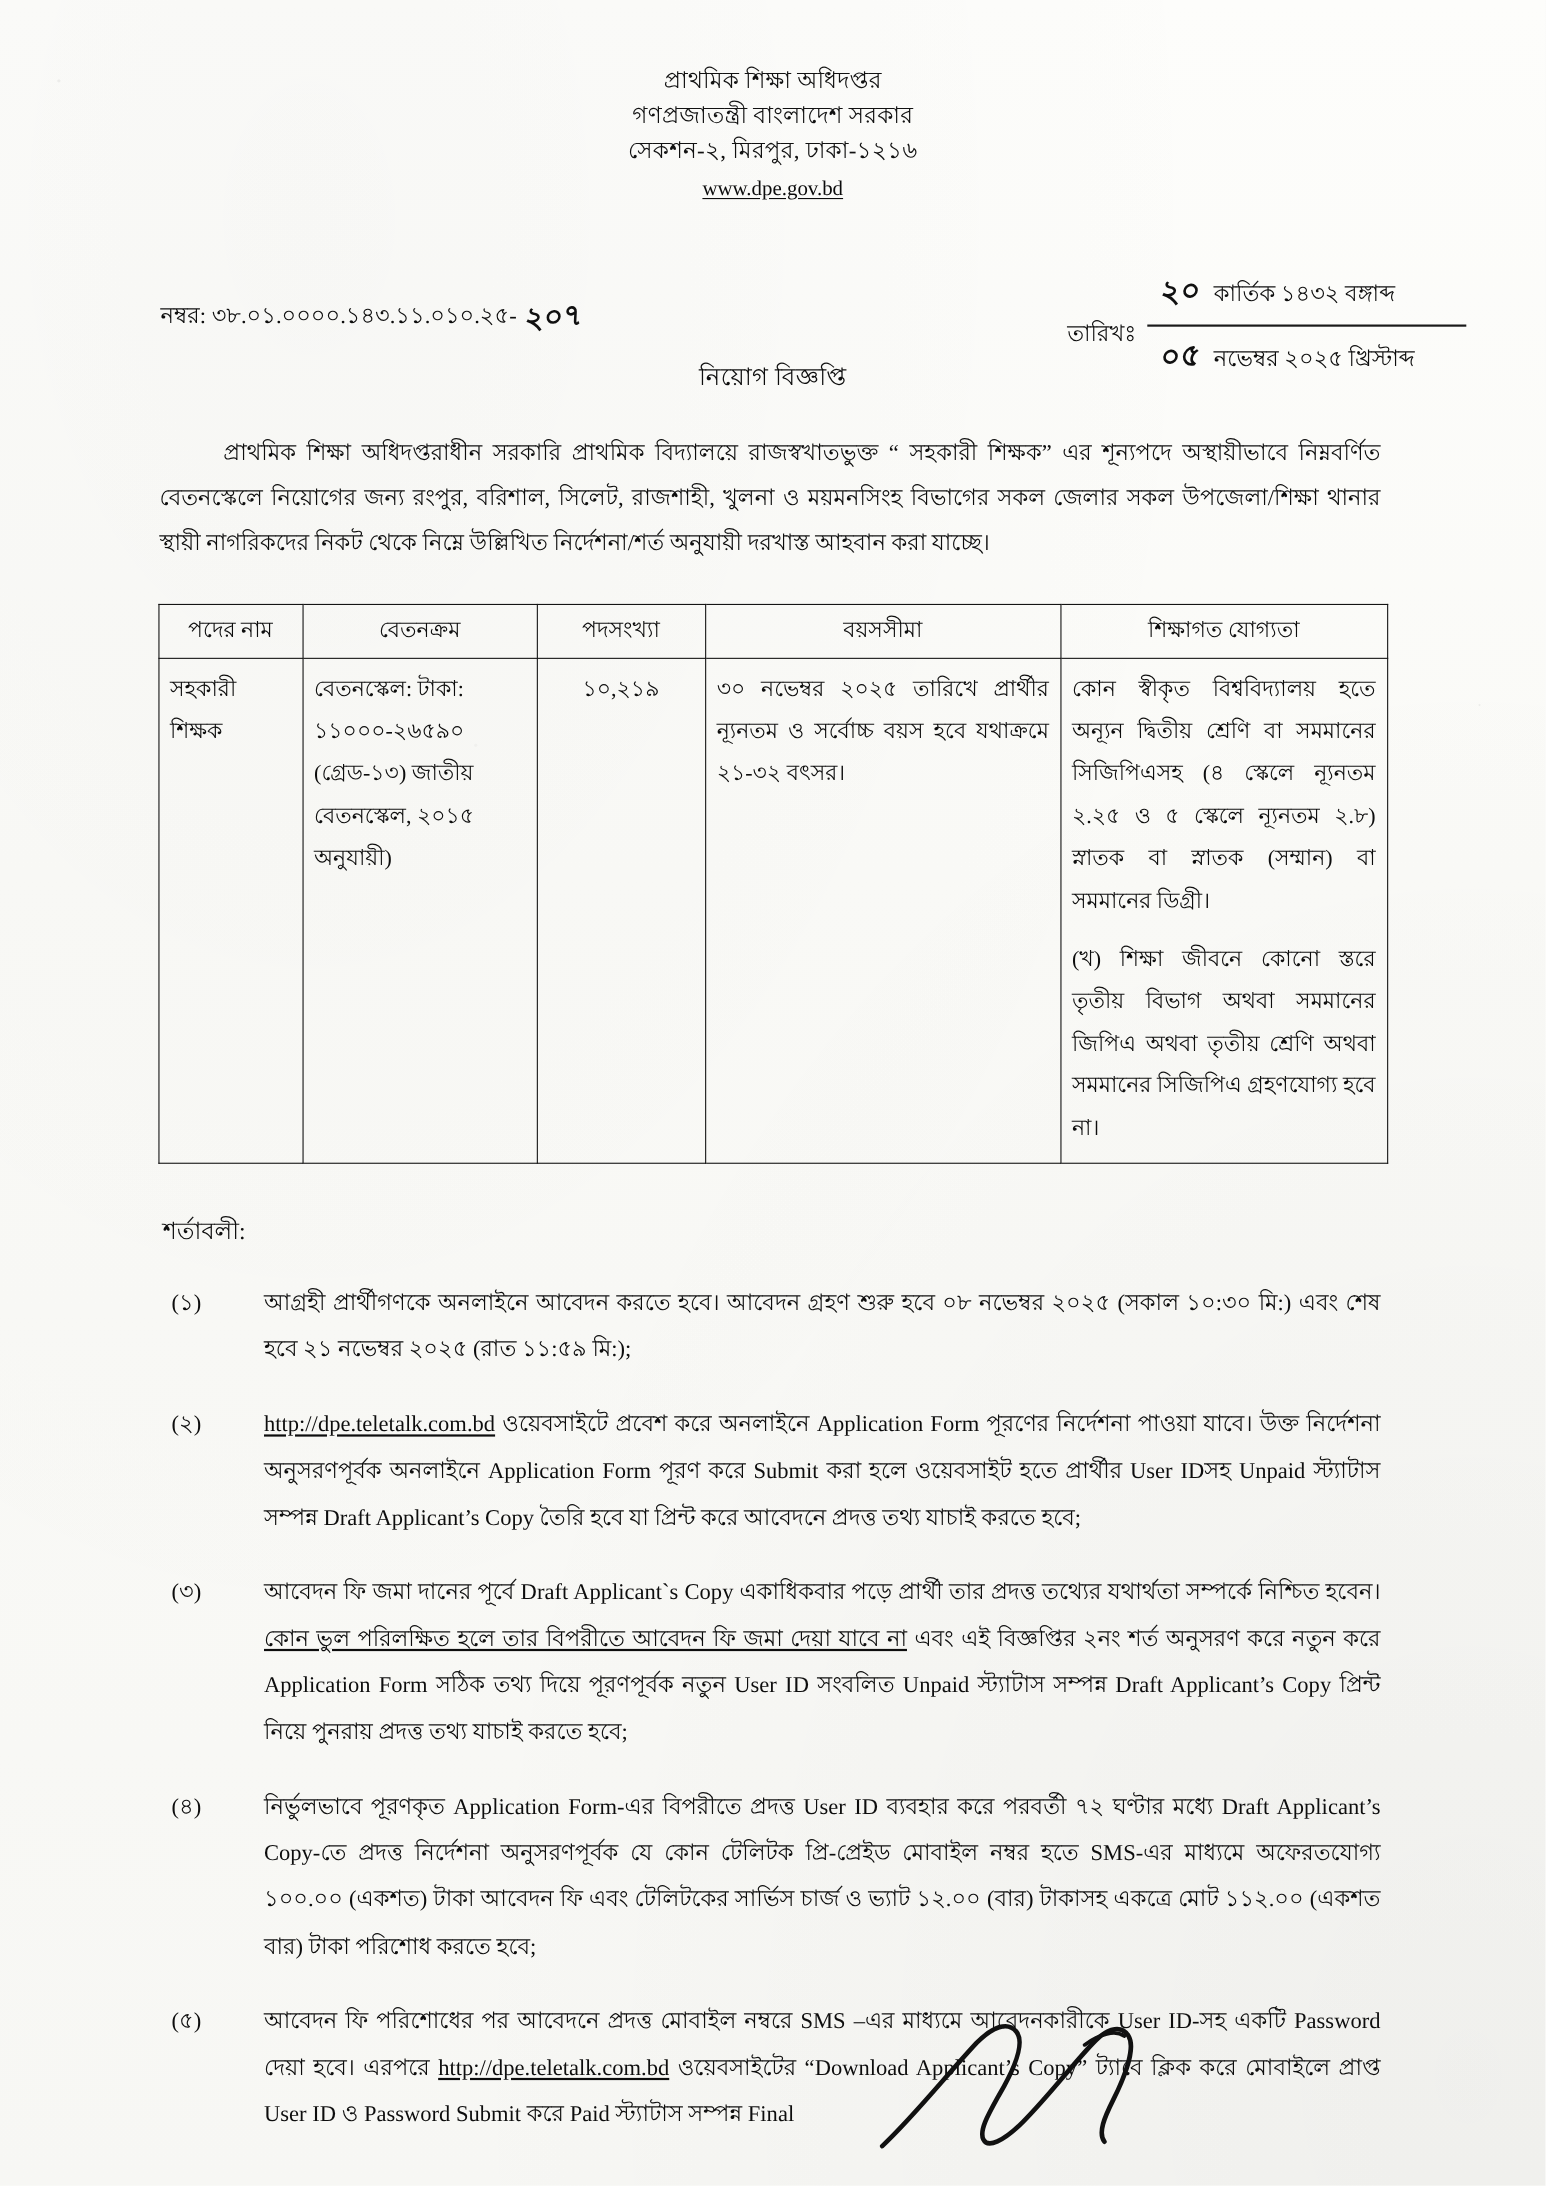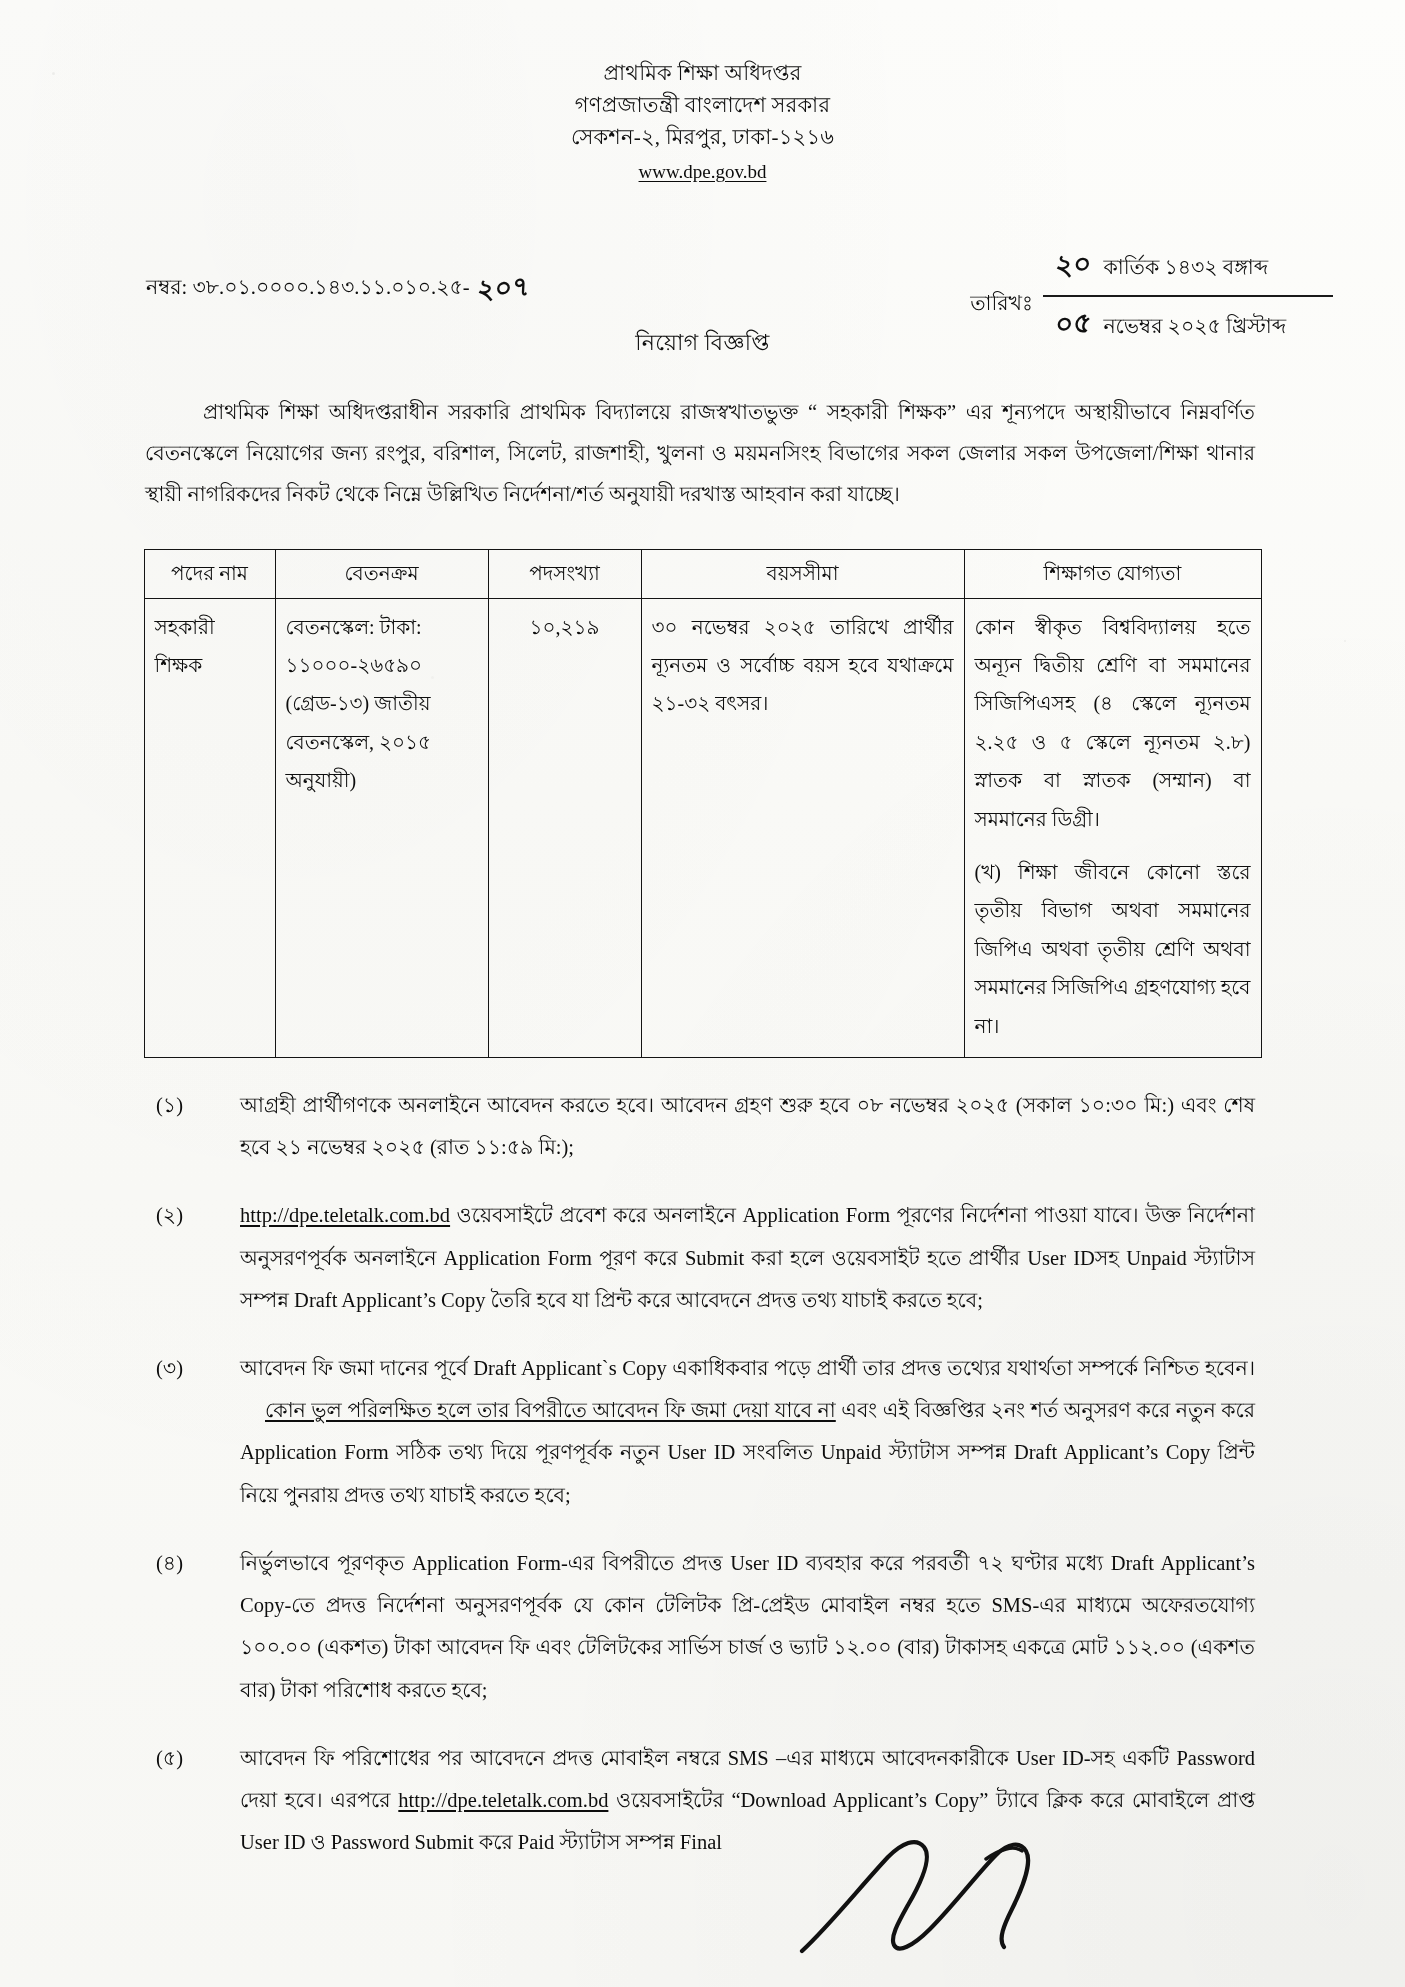--- a/index.html
+++ b/index.html
@@ -156,21 +156,21 @@
   .c-txt{
     flex:1 1 auto;
     text-align:justify;
     text-justify:inter-word;
   }
   .lnk{
     text-decoration:underline;
     text-underline-offset:3px;
     font-family:"Liberation Serif","DejaVu Serif",serif;
   }
-  .ul{text-decoration:underline;text-underline-offset:3px;margin-left:25px;}
+  .ul{text-decoration:underline;text-underline-offset:3px;}
 
   
   .sig{
     position:absolute;
     left:790px;bottom:18px;
     width:300px;height:140px;
     pointer-events:none;
   }
 </style>
 </head>
@@ -233,20 +233,21 @@
         <td class="c-posts">১০,২১৯</td>
         <td class="c-age">৩০ নভেম্বর ২০২৫ তারিখে প্রার্থীর ন্যূনতম ও সর্বোচ্চ বয়স হবে যথাক্রমে ২১-৩২ বৎসর।</td>
         <td class="c-edu">
           <span>কোন স্বীকৃত বিশ্ববিদ্যালয় হতে অন্যূন দ্বিতীয় শ্রেণি বা সমমানের সিজিপিএসহ (৪ স্কেলে ন্যূনতম ২.২৫ ও ৫ স্কেলে ন্যূনতম ২.৮) স্নাতক বা স্নাতক (সম্মান) বা সমমানের ডিগ্রী।</span>
           <span class="edu-b">(খ) শিক্ষা জীবনে কোনো স্তরে তৃতীয় বিভাগ অথবা সমমানের জিপিএ অথবা তৃতীয় শ্রেণি অথবা সমমানের সিজিপিএ গ্রহণযোগ্য হবে না।</span>
         </td>
       </tr>
     </tbody>
   </table>
 
+  <div class="cond-head">শর্তাবলী:</div>
 
   <ol class="conds">
     <li>
       <span class="c-num">(১)</span>
       <span class="c-txt">আগ্রহী প্রার্থীগণকে অনলাইনে আবেদন করতে হবে। আবেদন গ্রহণ শুরু হবে ০৮ নভেম্বর ২০২৫ (সকাল ১০:৩০ মি:) এবং শেষ হবে ২১ নভেম্বর ২০২৫ (রাত ১১:৫৯ মি:);</span>
     </li>
 
     <li>
       <span class="c-num">(২)</span>
       <span class="c-txt"><a class="lnk">http://dpe.teletalk.com.bd</a><span> ওয়েবসাইটে প্রবেশ করে অনলাইনে Application Form পূরণের নির্দেশনা পাওয়া যাবে। উক্ত নির্দেশনা অনুসরণপূর্বক অনলাইনে Application Form পূরণ করে Submit করা হলে ওয়েবসাইট হতে প্রার্থীর User IDসহ Unpaid স্ট্যাটাস সম্পন্ন Draft Applicant’s Copy তৈরি হবে যা প্রিন্ট করে আবেদনে প্রদত্ত তথ্য যাচাই করতে হবে;</span></span>

